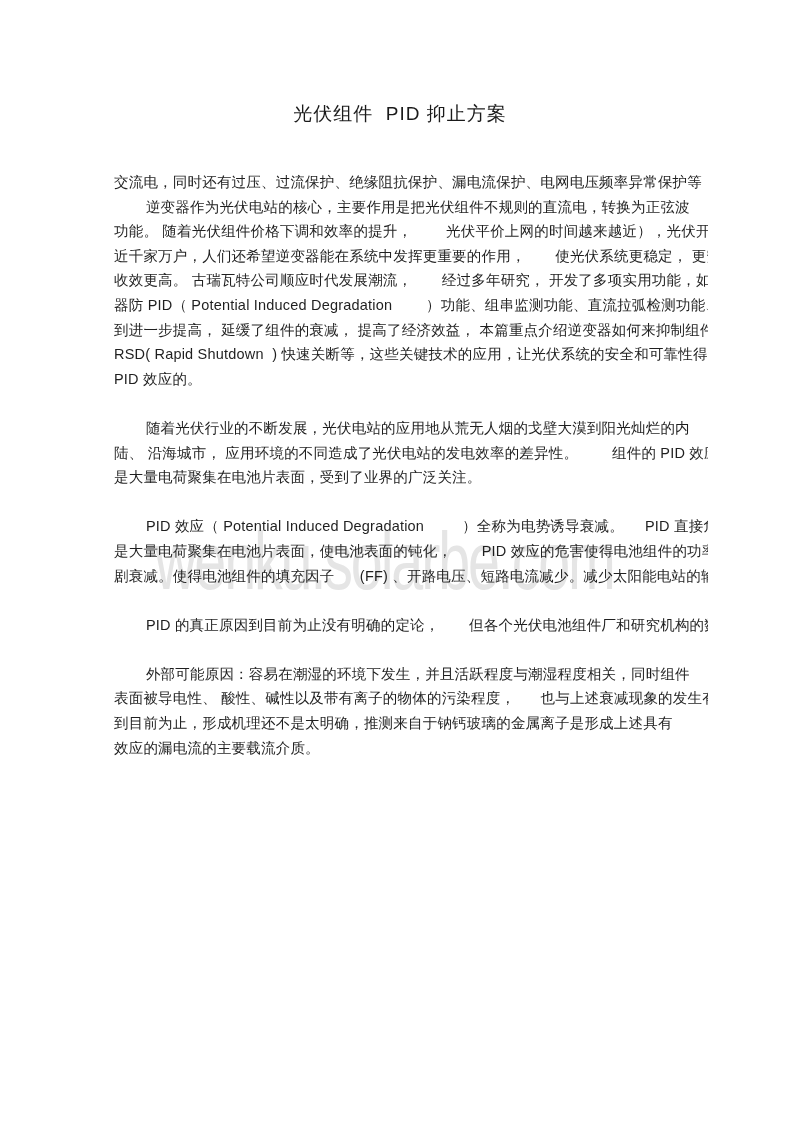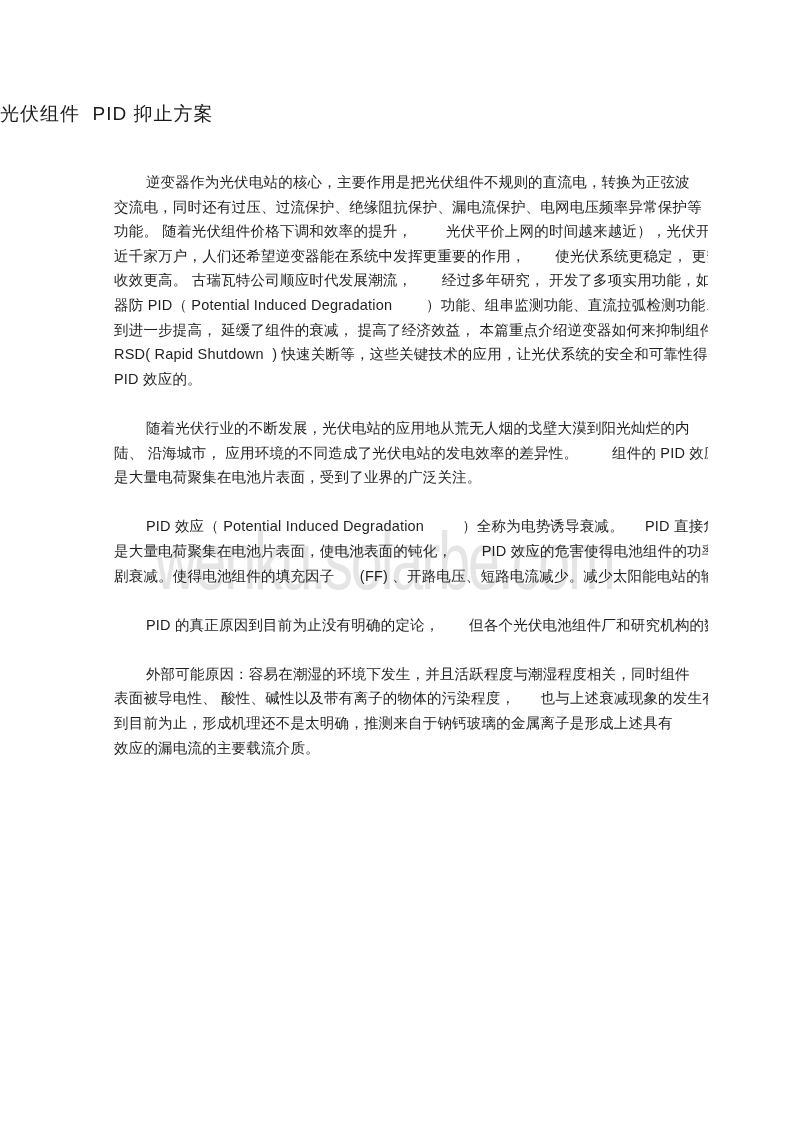--- a/index.html
+++ b/index.html
@@ -13,20 +13,21 @@
     height: 1133px;
     background: #ffffff;
     overflow: hidden;
     box-sizing: border-box;
     padding-top: 100px;
     font-family: "Liberation Sans", "DejaVu Sans", sans-serif;
     color: #1f1f1f;
   }
   .doc-title {
     margin: 0 0 42px 0;
+    text-align: center;
     font-size: 19px;
     font-weight: 400;
     line-height: 28px;
     letter-spacing: 1px;
     white-space: pre;
     color: #1a1a1a;
   }
   .content {
     position: relative;
     z-index: 1;
@@ -66,22 +67,22 @@
 </head>
 <body>
 
 <div class="page">
   <div class="watermark">wenku.solarbe.com</div>
 
   <h1 class="doc-title">光伏组件  PID 抑止方案</h1>
 
   <div class="content">
       <div class="paragraph">
+        <div class="line">交流电，同时还有过压、过流保护、绝缘阻抗保护、漏电流保护、电网电压频率异常保护等</div>
         <div class="line indent">逆变器作为光伏电站的核心，主要作用是把光伏组件不规则的直流电，转换为正弦波</div>
-        <div class="line">交流电，同时还有过压、过流保护、绝缘阻抗保护、漏电流保护、电网电压频率异常保护等</div>
         <div class="line">功能。 随着光伏组件价格下调和效率的提升，        光伏平价上网的时间越来越近），光伏开始走</div>
         <div class="line">近千家万户，人们还希望逆变器能在系统中发挥更重要的作用，       使光伏系统更稳定， 更安全，</div>
         <div class="line">收效更高。 古瑞瓦特公司顺应时代发展潮流，       经过多年研究， 开发了多项实用功能，如逆变</div>
         <div class="line">器防 PID（ Potential Induced Degradation        ）功能、组串监测功能、直流拉弧检测功能、</div>
         <div class="line">到进一步提高， 延缓了组件的衰减， 提高了经济效益， 本篇重点介绍逆变器如何来抑制组件</div>
         <div class="line">RSD( Rapid Shutdown  ) 快速关断等，这些关键技术的应用，让光伏系统的安全和可靠性得</div>
         <div class="line">PID 效应的。</div>
       </div>
       <div class="paragraph">
         <div class="line indent">随着光伏行业的不断发展，光伏电站的应用地从荒无人烟的戈壁大漠到阳光灿烂的内</div>

